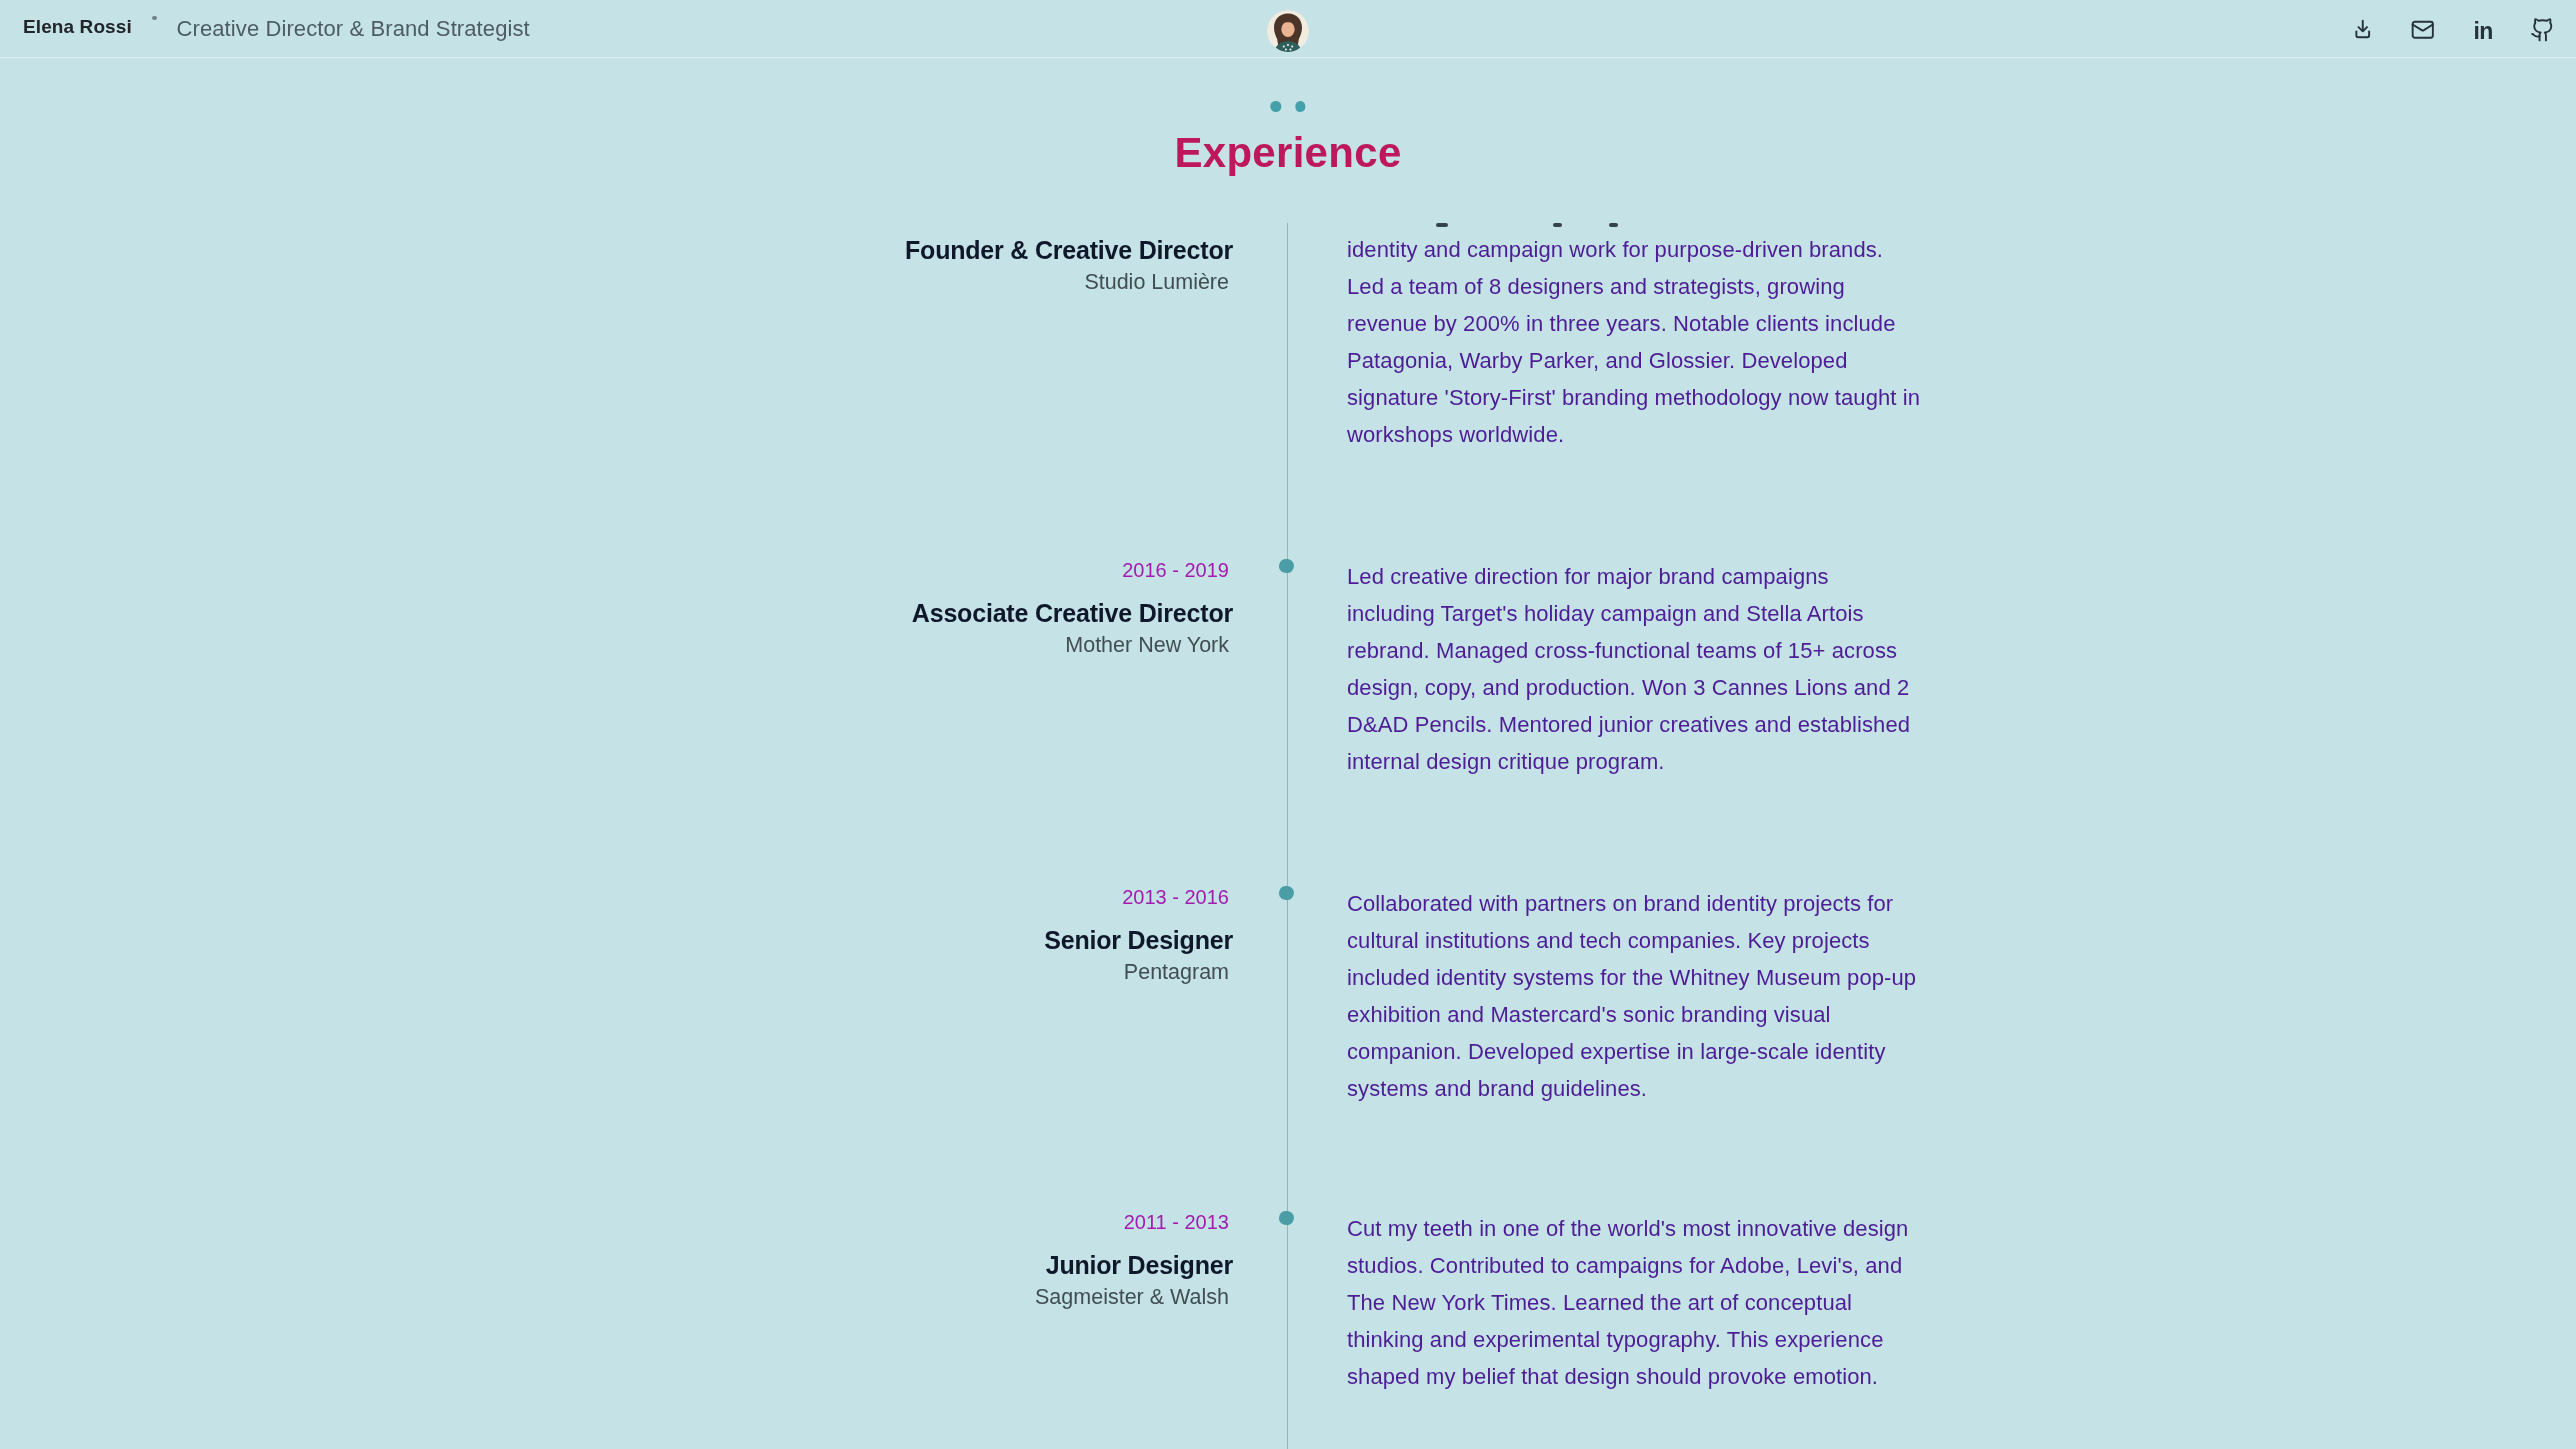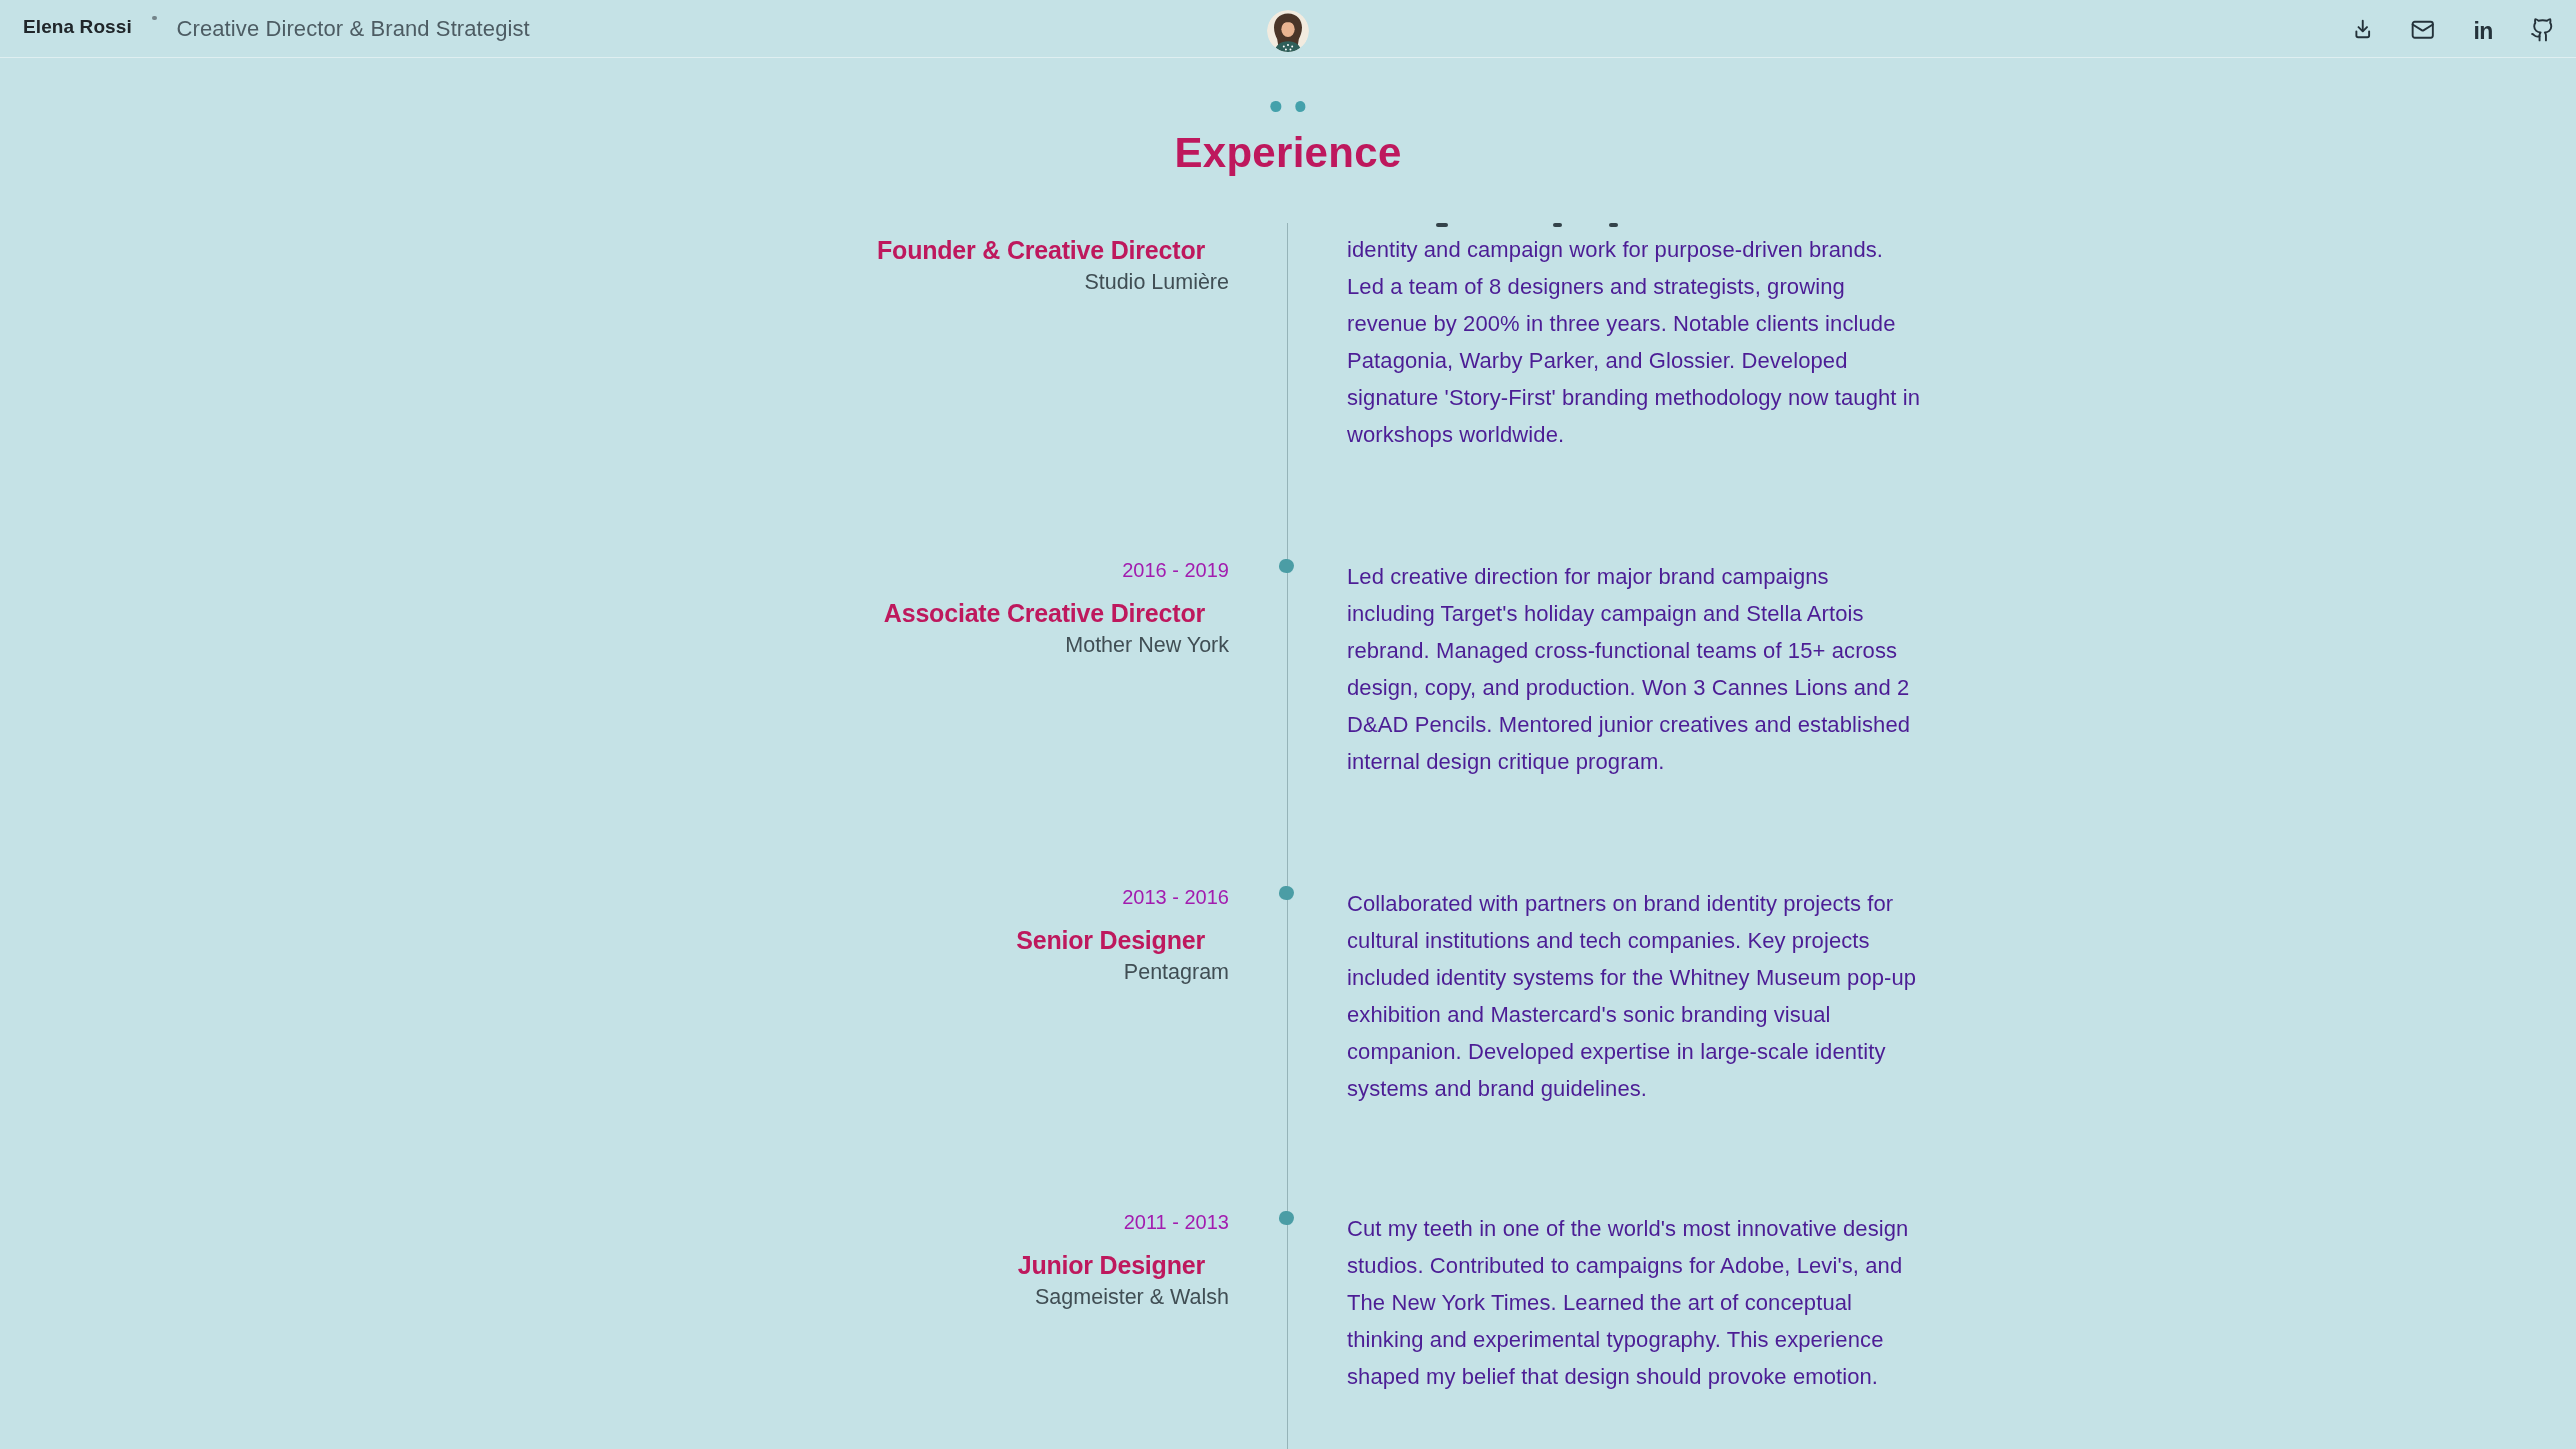--- a/index.html
+++ b/index.html
@@ -135,25 +135,25 @@
   .e-date {
     position: absolute;
     top: 0; right: 1347px;
     font-size: 20px;
     line-height: 29.5px;
     color: #a21caf;
     white-space: nowrap;
   }
   .e-title {
     position: absolute;
-    top: 40px; right: 1371px;
+    top: 40px; right: 1343px;
     font-size: 25px;
     font-weight: 700;
     line-height: 35px;
-    color: #be185d;
+    color: #0f172a;
     letter-spacing: -0.2px;
     white-space: nowrap;
   }
   .e-company {
     position: absolute;
     top: 74px; right: 1347px;
     font-size: 21.5px;
     line-height: 31px;
     color: #404e54;
     white-space: nowrap;

